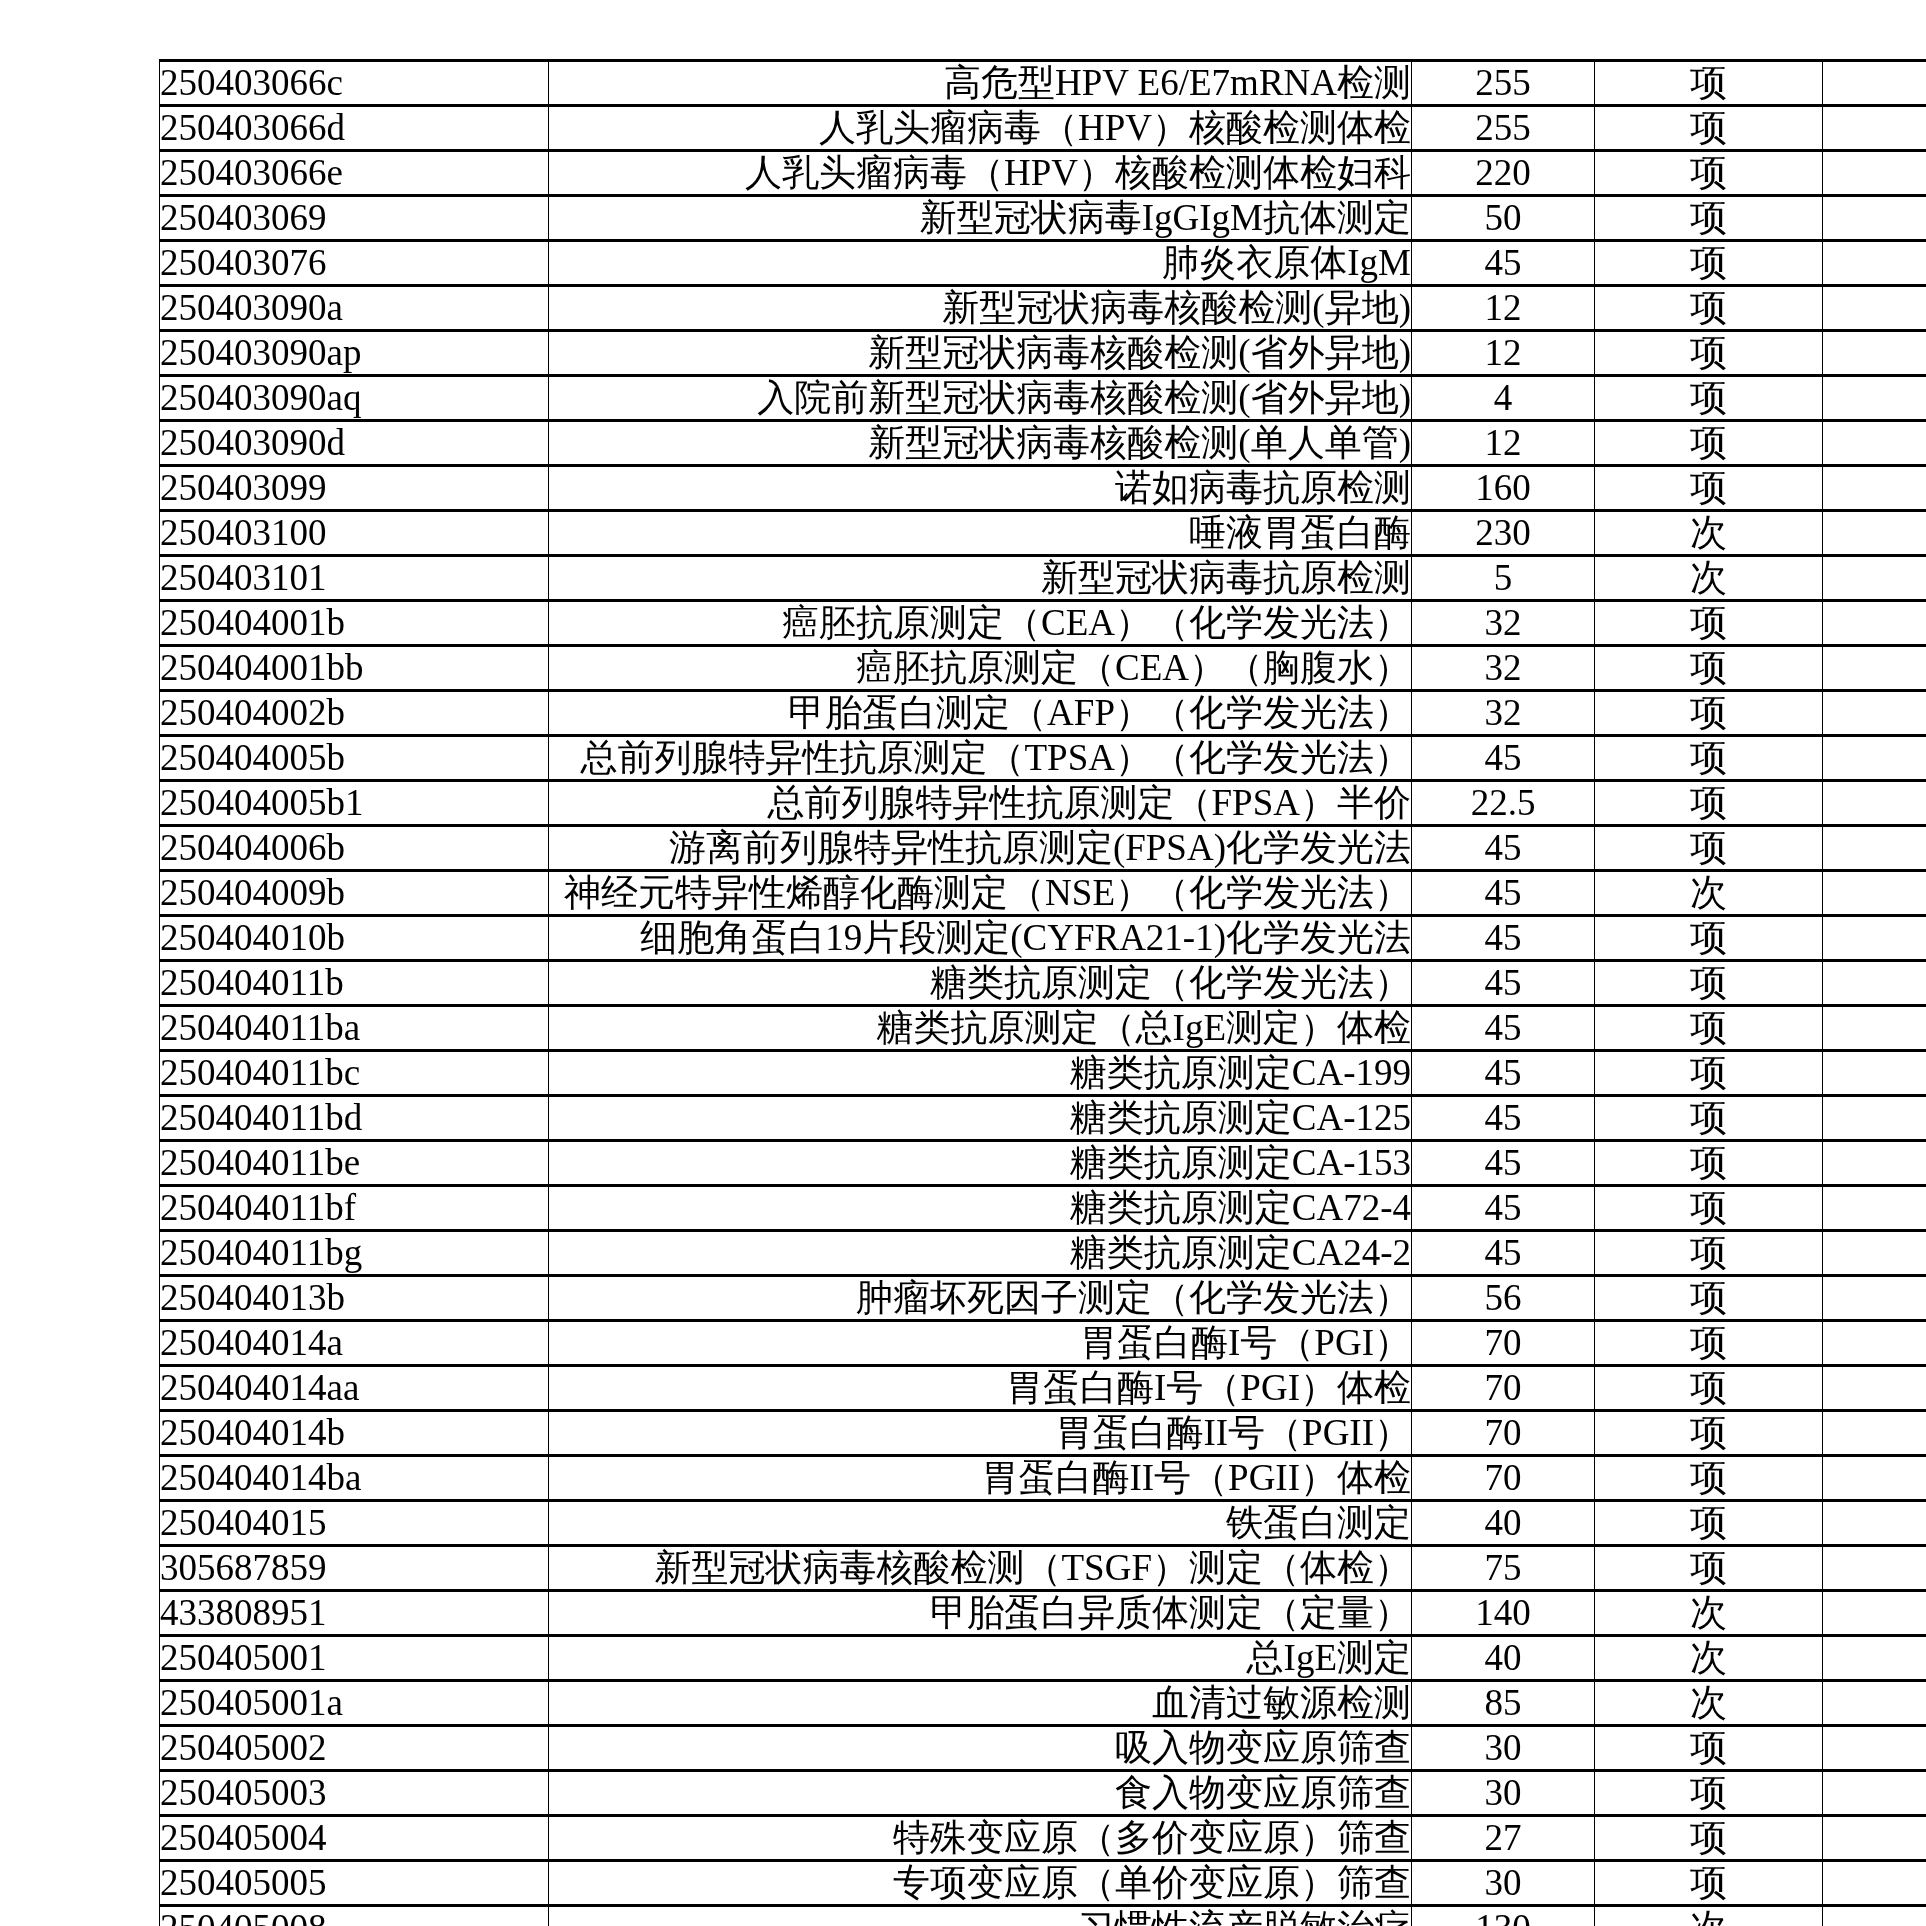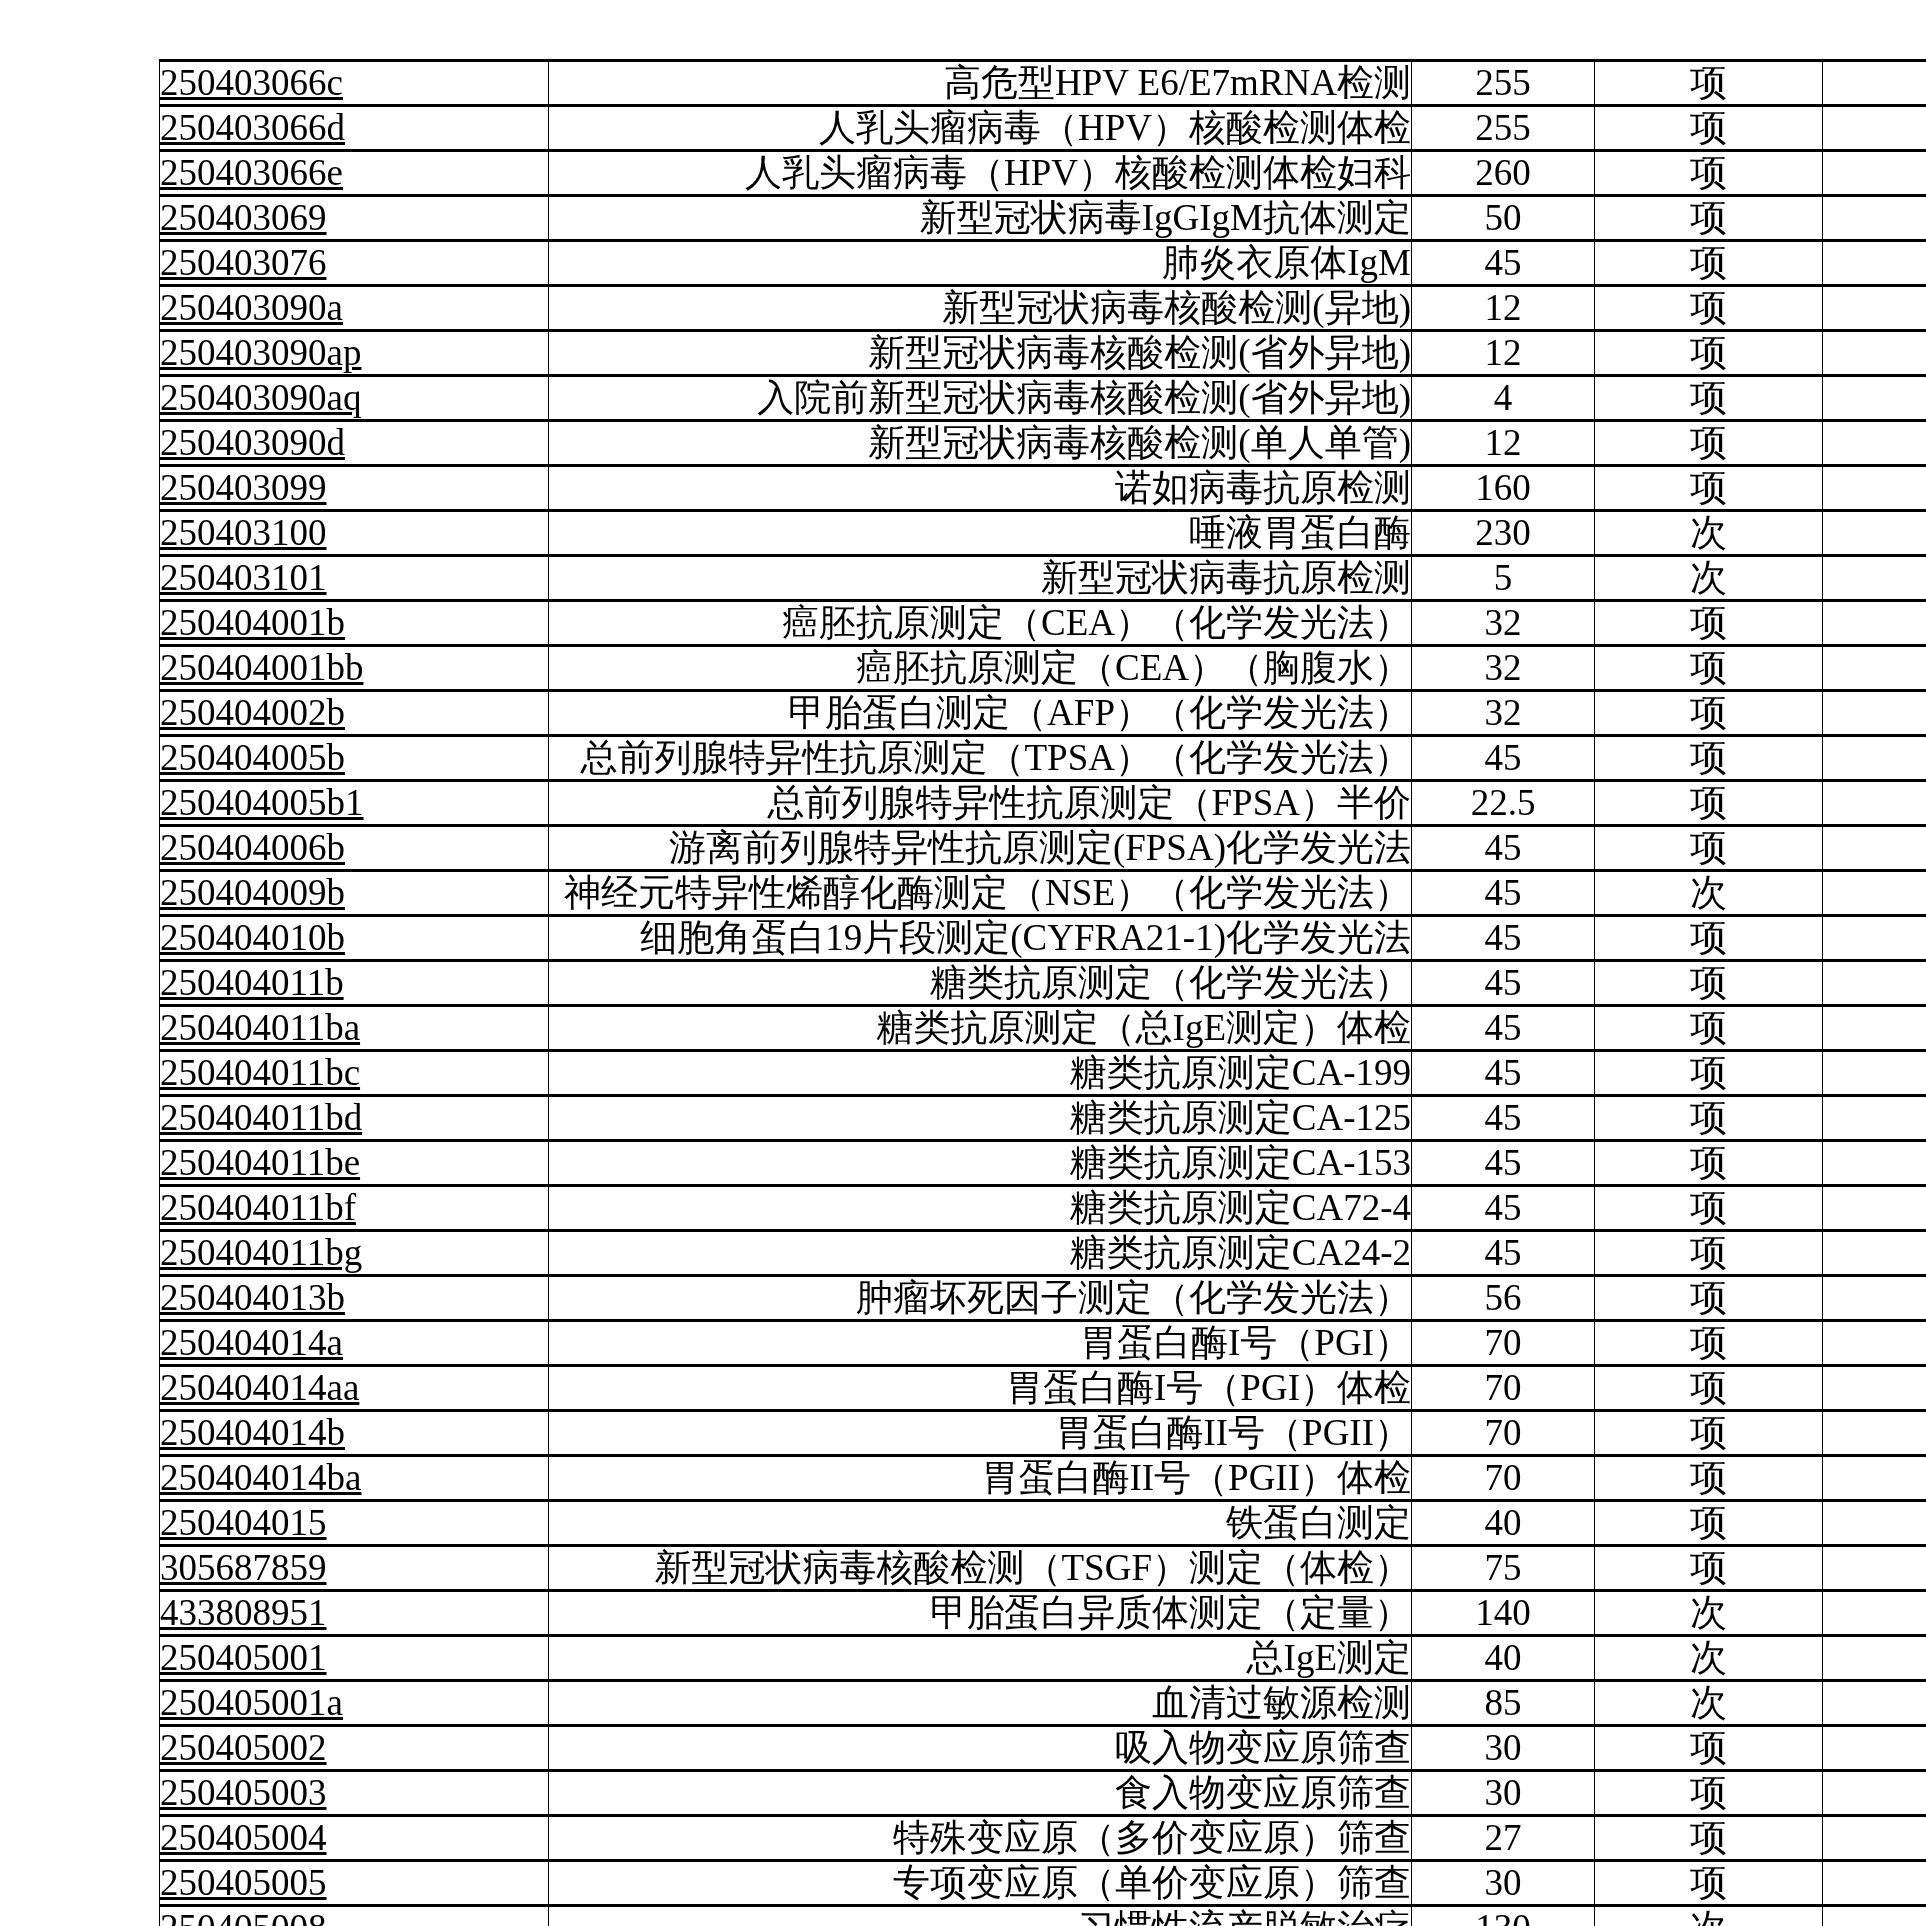--- a/index.html
+++ b/index.html
@@ -35,21 +35,21 @@
     height: 41px;
     font-size: 37px;
     line-height: 42px;
     white-space: nowrap;
     overflow: hidden;
     padding: 0;
     vertical-align: middle;
   }
   table.price-table td:first-child { border-left-width: 1.9px; }
   table.price-table td:last-child  { border-right-width: 4.6px; }
-  td.col-code  { text-align: left; padding-left: 7px; text-decoration: underline; }
+  td.col-code  { text-align: left; padding-left: 7px; }
   td.col-name  { text-align: right; padding-left: 15.4px; font-size: 35px; }
   td.col-price { text-align: center; }
   td.col-unit  { text-align: center; }
   td.col-term  { text-align: center; }
 </style>
 </head>
 <body>
 
 <div class="sheet">
   <table class="price-table">
@@ -71,21 +71,21 @@
         <tr>
     <td class="col-code">250403066d</td>
     <td class="col-name">人乳头瘤病毒（HPV）核酸检测体检</td>
     <td class="col-price">255</td>
     <td class="col-unit">项</td>
     <td class="col-term">长期</td>
   </tr>
         <tr>
     <td class="col-code">250403066e</td>
     <td class="col-name">人乳头瘤病毒（HPV）核酸检测体检妇科</td>
-    <td class="col-price">260</td>
+    <td class="col-price">220</td>
     <td class="col-unit">项</td>
     <td class="col-term">长期</td>
   </tr>
         <tr>
     <td class="col-code">250403069</td>
     <td class="col-name">新型冠状病毒IgGIgM抗体测定</td>
     <td class="col-price">50</td>
     <td class="col-unit">项</td>
     <td class="col-term">长期</td>
   </tr>

